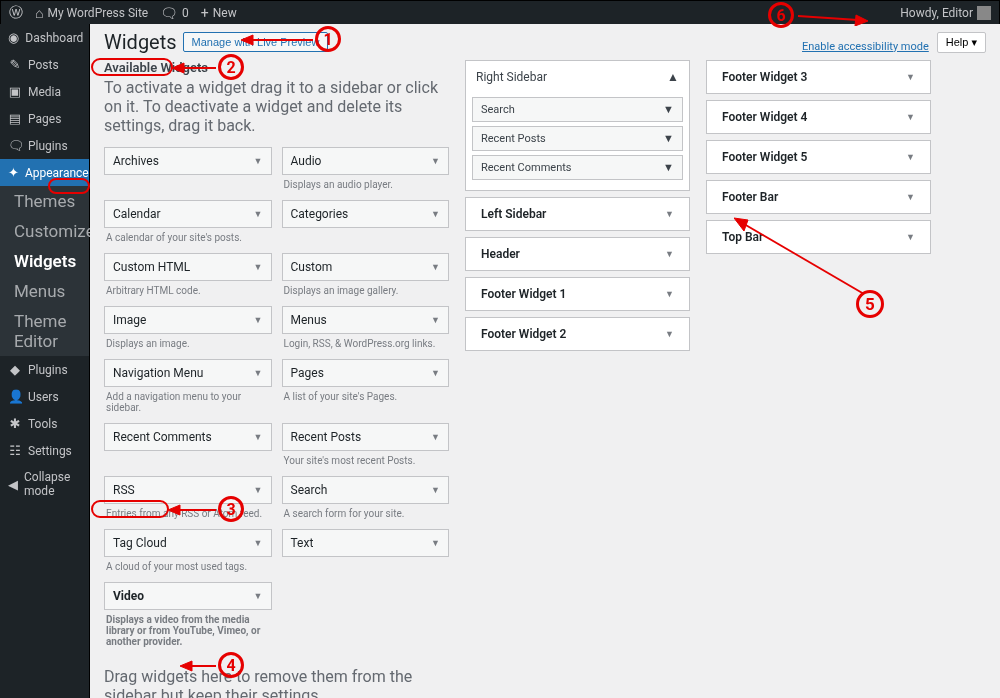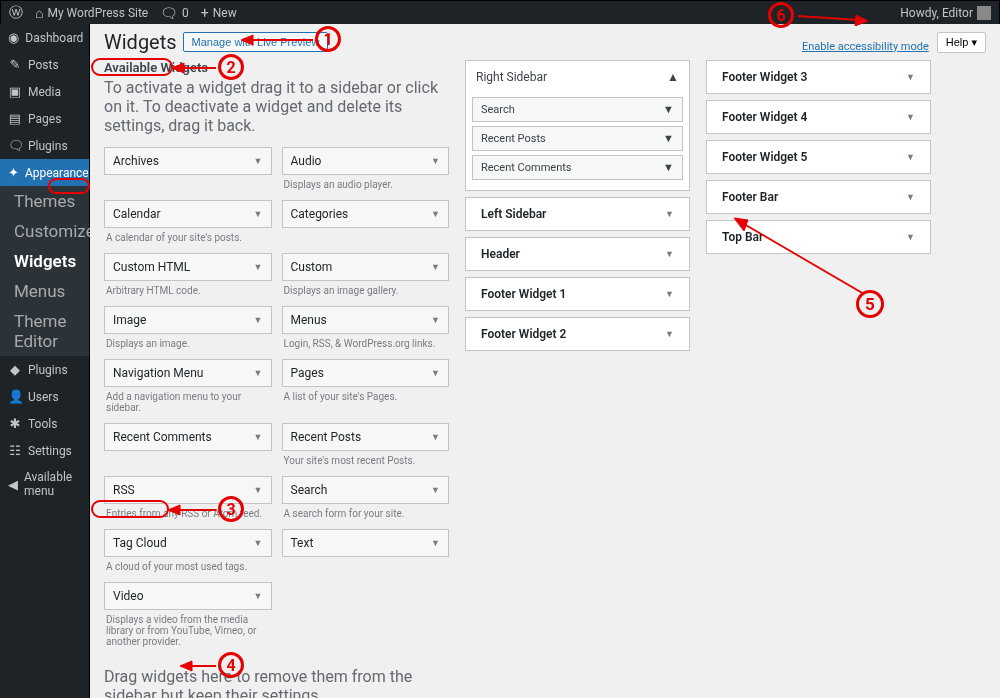--- a/index.html
+++ b/index.html
@@ -118,21 +118,21 @@
   <div class="mitem">
       <span class="mico">✱</span>
       <span>Tools</span>
     </div>
   <div class="mitem">
       <span class="mico">☷</span>
       <span>Settings</span>
     </div>
   <div class="mitem">
       <span class="mico">◀</span>
-      <span>Available menu</span>
+      <span>Collapse mode</span>
     </div>
 </div>
 
 <div class="content">
   <div class="toprow">
     <div class="h1row">
       <h1>Widgets</h1>
       <button class="btn-outline">Manage with Live Preview</button>
     </div>
     <div class="toplinks">
@@ -247,21 +247,21 @@
               <span class="arr">▼</span>
             </div>
             <div class="wdesc">A cloud of your most used tags.</div>
           </div>
           <div>
             <div class="wtile">
               <span>Text</span>
               <span class="arr">▼</span>
             </div>
           </div>
-          <div style="grid-column: 1;">
+          <div style="grid-column: 1; font-weight: bold;">
             <div class="wtile">
               <span>Video</span>
               <span class="arr">▼</span>
             </div>
             <div class="wdesc">Displays a video from the media library or from YouTube, Vimeo, or another provider.</div>
           </div>
         </div>
 
       <div style="height:14px"></div>
       <div class="sect-desc">Drag widgets here to remove them from the sidebar but keep their settings.</div>

